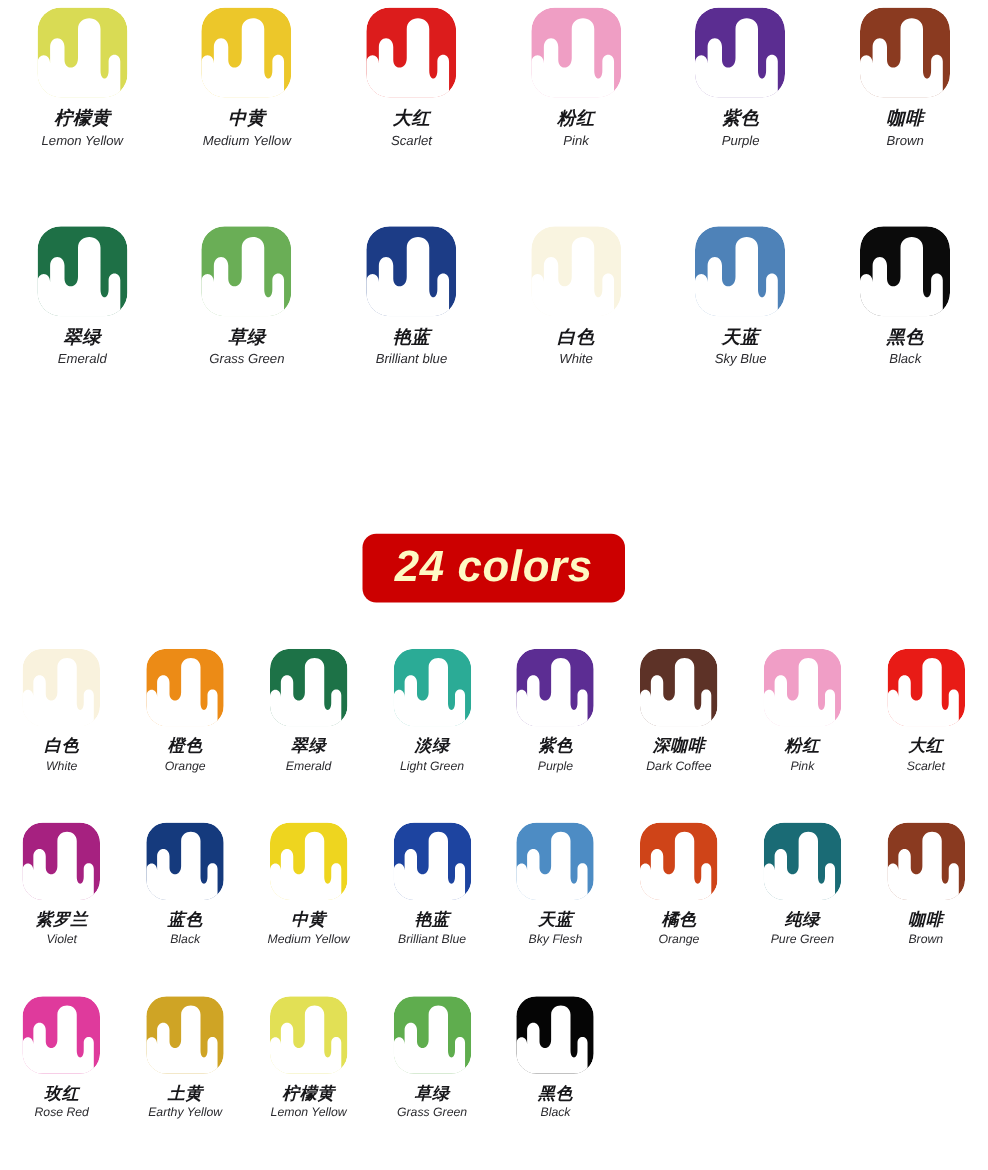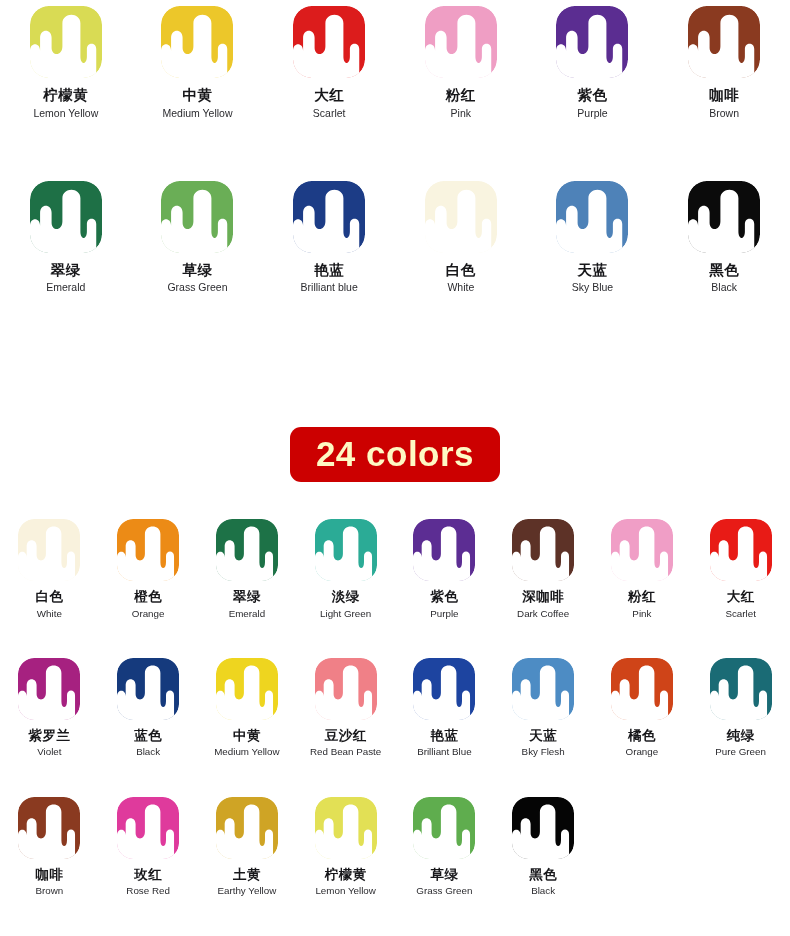--- a/index.html
+++ b/index.html
@@ -8,21 +8,21 @@
     background: #ffffff;
   }
   body {
     width: 790px;
     height: 936px;
     font-family: "Liberation Sans", "DejaVu Sans", sans-serif;
     overflow: hidden;
     position: relative;
   }
 
-  .page { width: 643px; height: 936px; position: relative; }
+  .page { width: 643px; height: 936px; position: relative; font-style: italic; }
 
   
   .cell {
     display: flex;
     flex-direction: column;
     align-items: center;
   }
   .chip-wrap { position: relative; }
   .chip {
     display: block;
@@ -858,52 +858,20 @@
             C 79,50 92,50 92,60
             L 92,100
             Z"></path>
         </g>
       </svg>
     </div>
     <div class="label-cn">中黄</div>
     <div class="label-en">Medium Yellow</div>
   </div>
 
-  <div class="cell">
-    <div class="chip-wrap">
-      <svg class="chip" viewBox="0 0 100 100">
-        <defs>
-          <clipPath class="chipclip" id="clip23">
-            <rect x="0" y="0" width="100" height="100" rx="26" ry="26"></rect>
-          </clipPath>
-        </defs>
-        <g class="chipgroup" clip-path="url(#clip23)">
-          <rect class="chip-bg" x="0" y="0" width="100" height="100" rx="26" ry="26" fill="#f08087"></rect>
-          <path class="chip-drip" fill="#ffffff" d="
-            M 0,100
-            L 0,62
-            C 0,50 14,50 14,62
-            L 14,44
-            C 14,31 30,31 30,44
-            L 30,58
-            C 30,70 45,70 45,56
-            L 45,24
-            C 45,8 70,8 70,24
-            L 70,70
-            C 70,82 79,82 79,70
-            L 79,60
-            C 79,50 92,50 92,60
-            L 92,100
-            Z"></path>
-        </g>
-      </svg>
-    </div>
-    <div class="label-cn">豆沙红</div>
-    <div class="label-en">Red Bean Paste</div>
-  </div>
 
 
   <div class="cell">
     <div class="chip-wrap">
       <svg class="chip" viewBox="0 0 100 100">
         <defs>
           <clipPath class="chipclip" id="clip25">
             <rect x="0" y="0" width="100" height="100" rx="26" ry="26"></rect>
           </clipPath>
         </defs>

